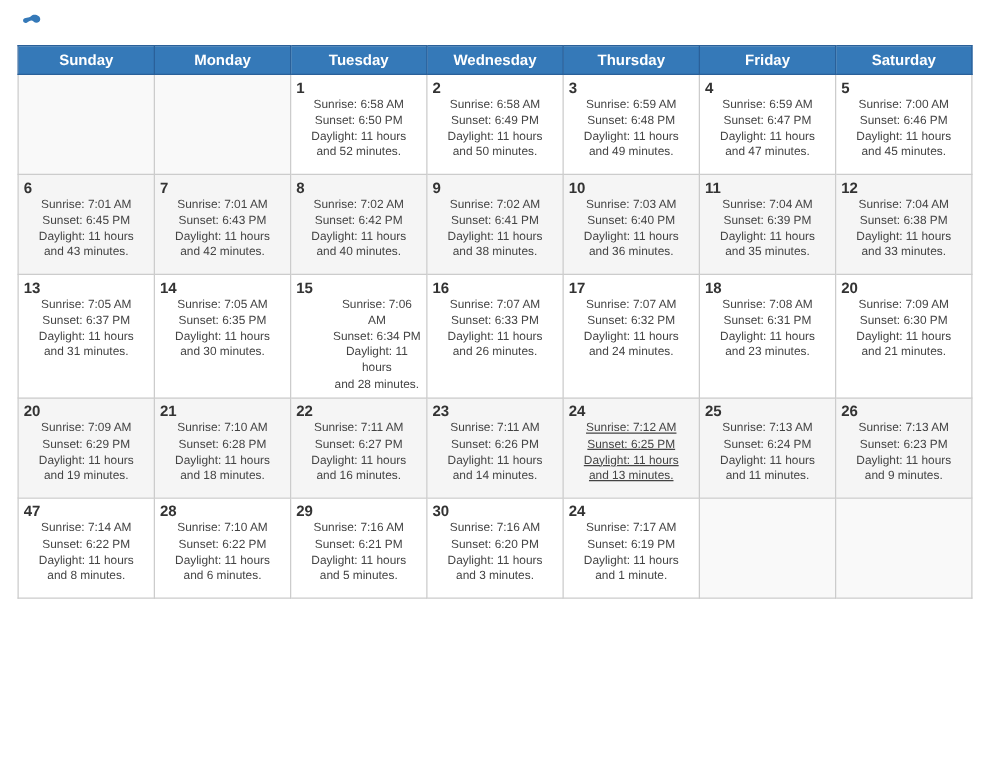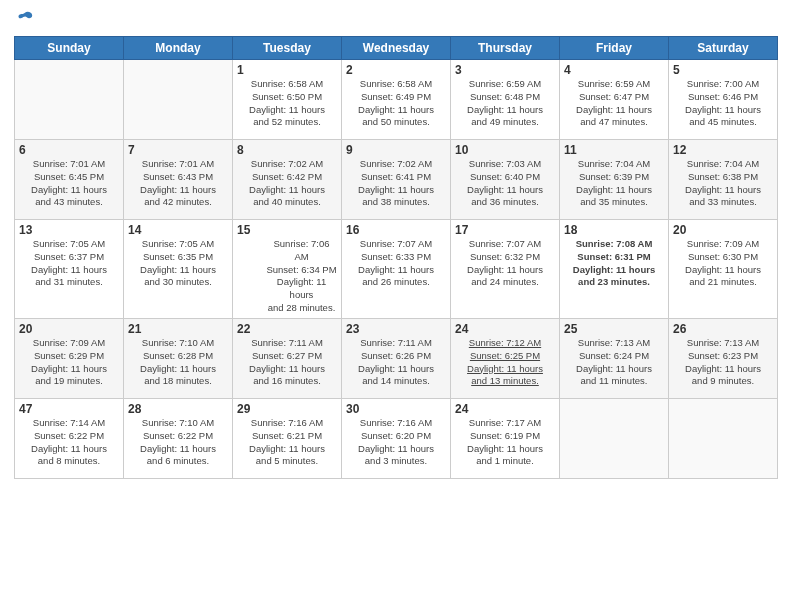--- a/index.html
+++ b/index.html
@@ -250,21 +250,21 @@
           </td>
           <td>
             <span class="day-num">17</span>
             <div class="day-info" style="white-space: pre-line;">Sunrise: 7:07 AM
 Sunset: 6:32 PM
 Daylight: 11 hours
 and 24 minutes.</div>
           </td>
           <td>
             <span class="day-num">18</span>
-            <div class="day-info" style="white-space: pre-line; font-weight: bold;">Sunrise: 7:08 AM
+            <div class="day-info" style="white-space: pre-line;">Sunrise: 7:08 AM
 Sunset: 6:31 PM
 Daylight: 11 hours
 and 23 minutes.</div>
           </td>
           <td>
             <span class="day-num">20</span>
             <div class="day-info" style="white-space: pre-line;">Sunrise: 7:09 AM
 Sunset: 6:30 PM
 Daylight: 11 hours
 and 21 minutes.</div>

